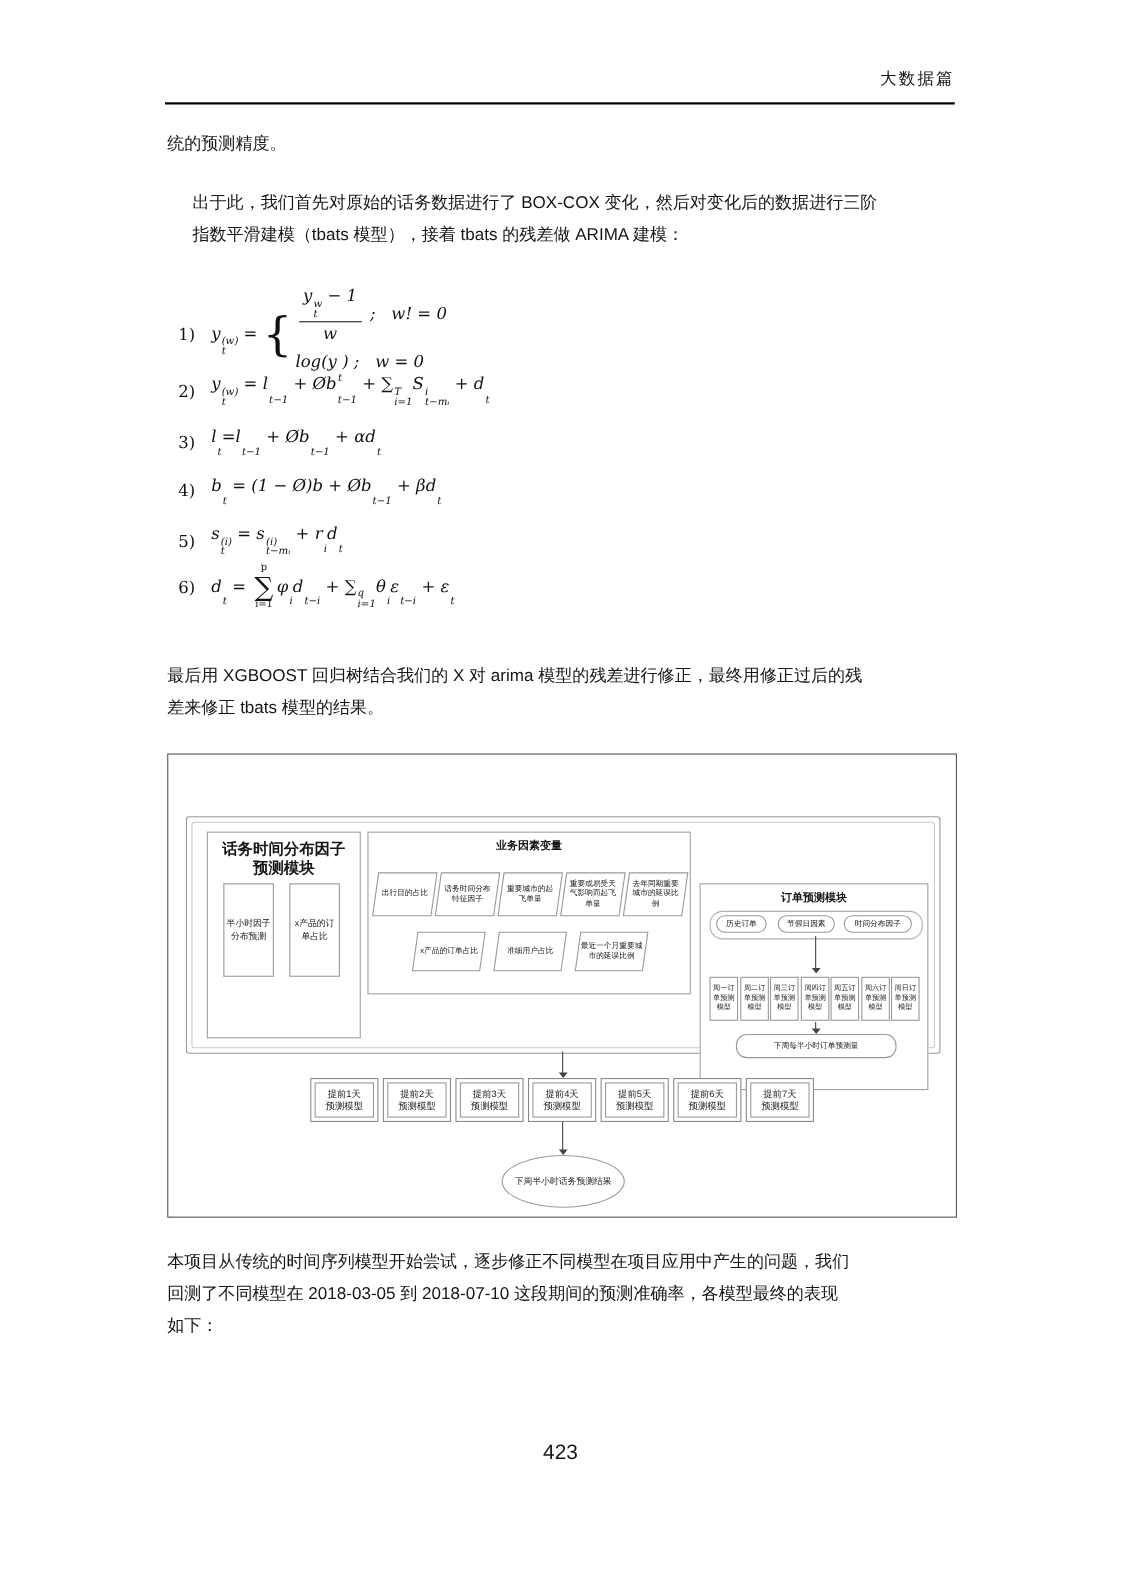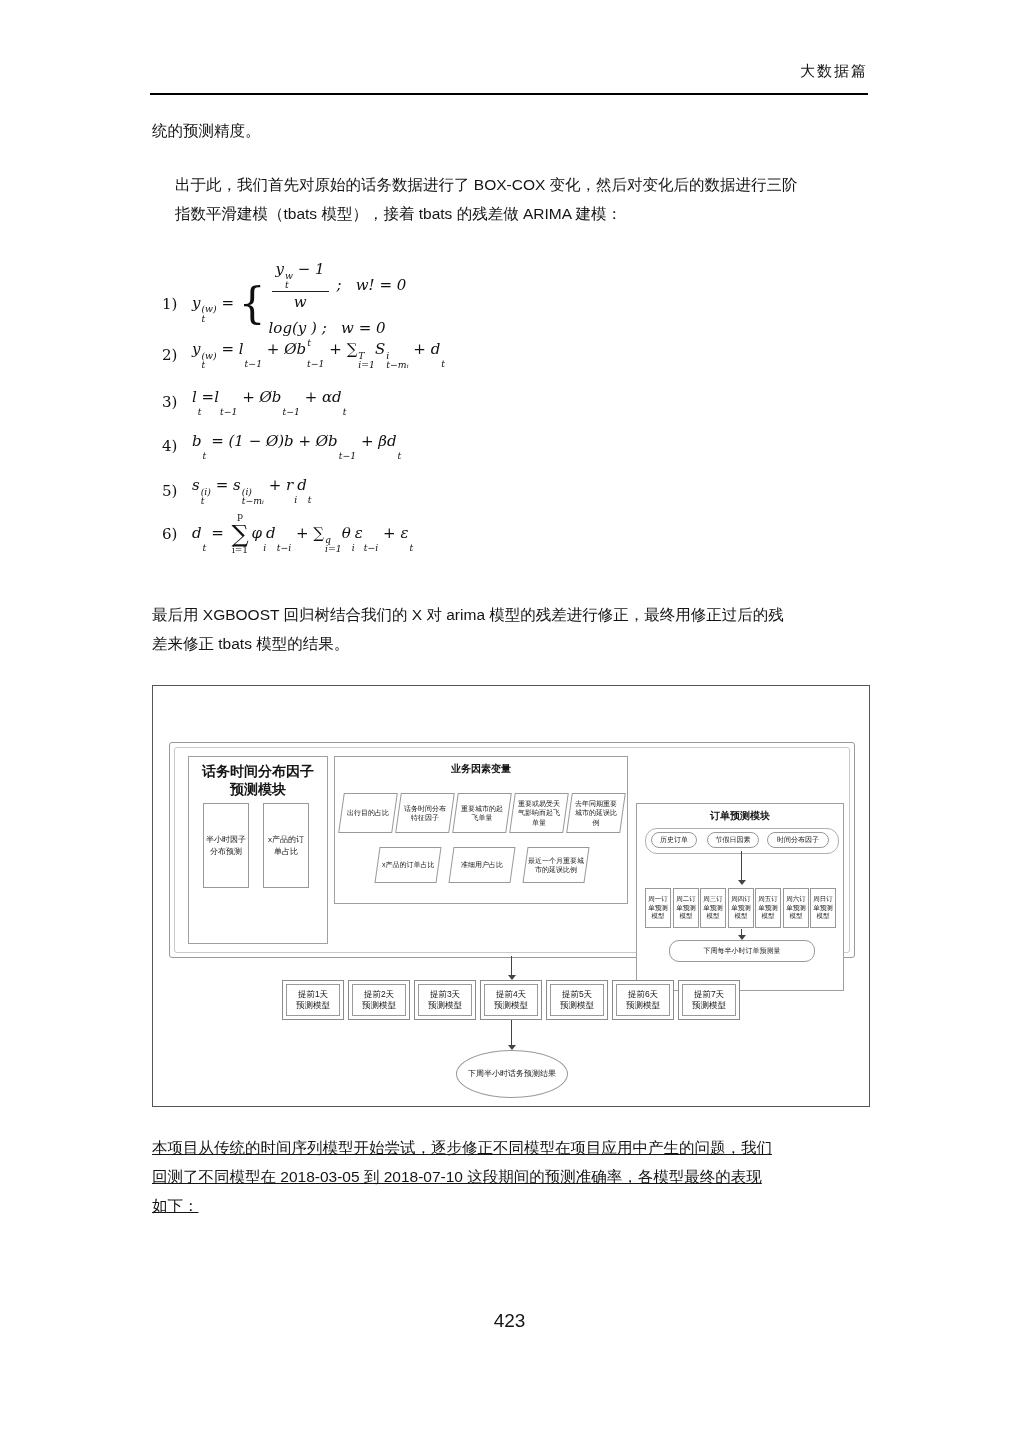--- a/index.html
+++ b/index.html
@@ -1,20 +1,20 @@
 <!DOCTYPE html>
 <html><head>
 <meta charset="utf-8">
 <style>
   html,body{margin:0;padding:0;background:#ffffff;}
   .page{position:relative;width:1019px;height:1440px;background:#fff;font-family:"Liberation Sans",sans-serif;color:#151515;overflow:hidden;margin:0 auto;}
   .header{position:absolute;top:62px;right:151px;font-size:15px;letter-spacing:2px;}
   .rule{position:absolute;top:93px;left:150px;width:718px;border-top:2px solid #000;height:0;}
   .para{position:absolute;left:152px;width:716px;font-size:15.5px;line-height:29px;white-space:pre-wrap;}
-  #p1{top:116px;} #p2{top:170px;margin-left:23px;} #p3{top:600px;} #p4{top:1133px;text-decoration:underline;}
+  #p1{top:116px;} #p2{top:170px;margin-left:23px;} #p3{top:600px;} #p4{top:1133px;}
 
   
   .formulas{position:absolute;left:162px;top:260px;width:640px;height:330px;font-family:"DejaVu Serif",serif;font-size:15px;color:#101010;}
   .formula{position:absolute;left:0;display:flex;align-items:center;}
   .flabel{font-style:normal;width:30px;flex:none;}
   .fexpr{font-style:italic;}
   .fexpr span{white-space:pre;}
   .ss{display:inline-flex;flex-direction:column;font-size:0.62em;line-height:1.05;vertical-align:-0.5em;margin-left:1px;text-align:left;}
   .ss .up,.ss .dn{display:block;min-height:1.05em;}
   .frac{display:inline-flex;flex-direction:column;align-items:center;vertical-align:middle;margin:0 3px;text-align:center;line-height:1.25;}

